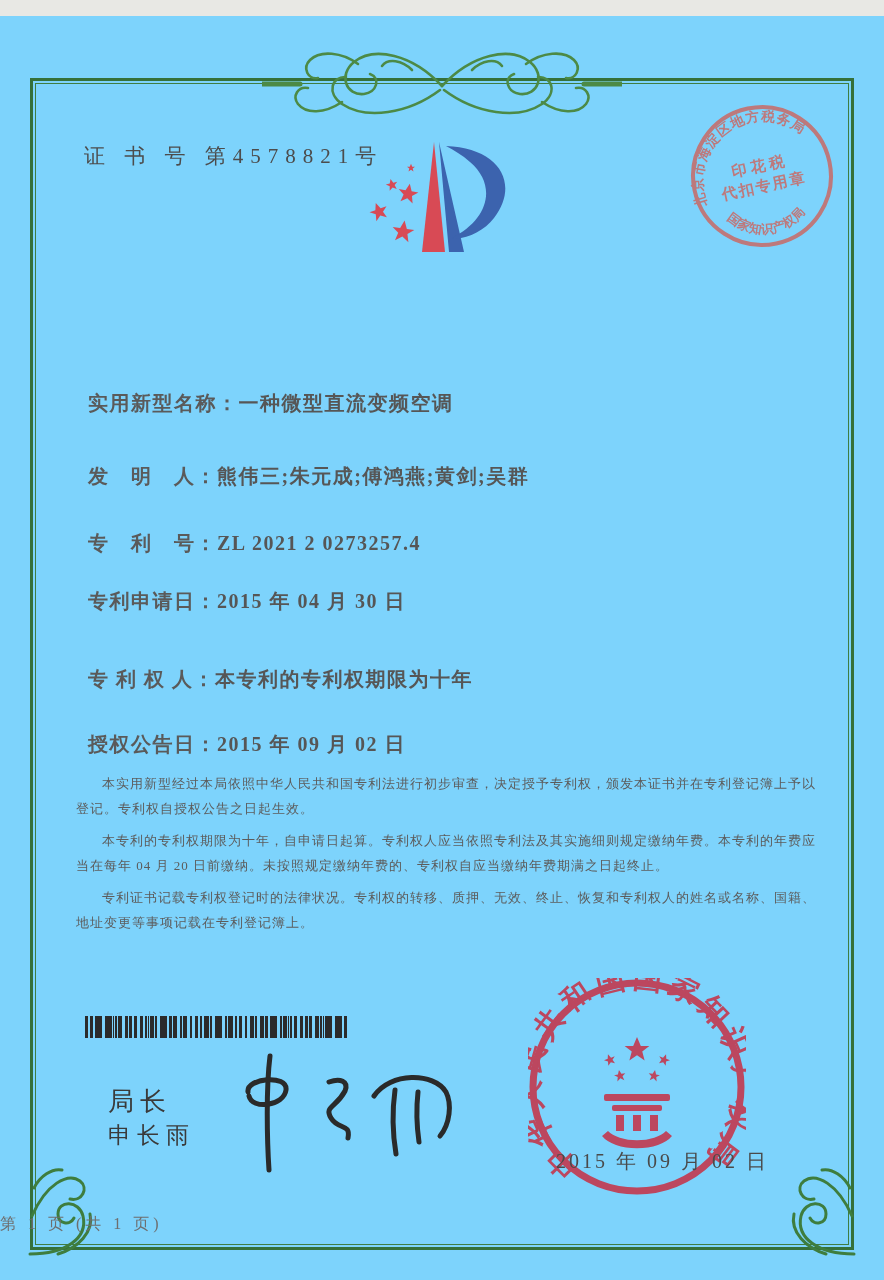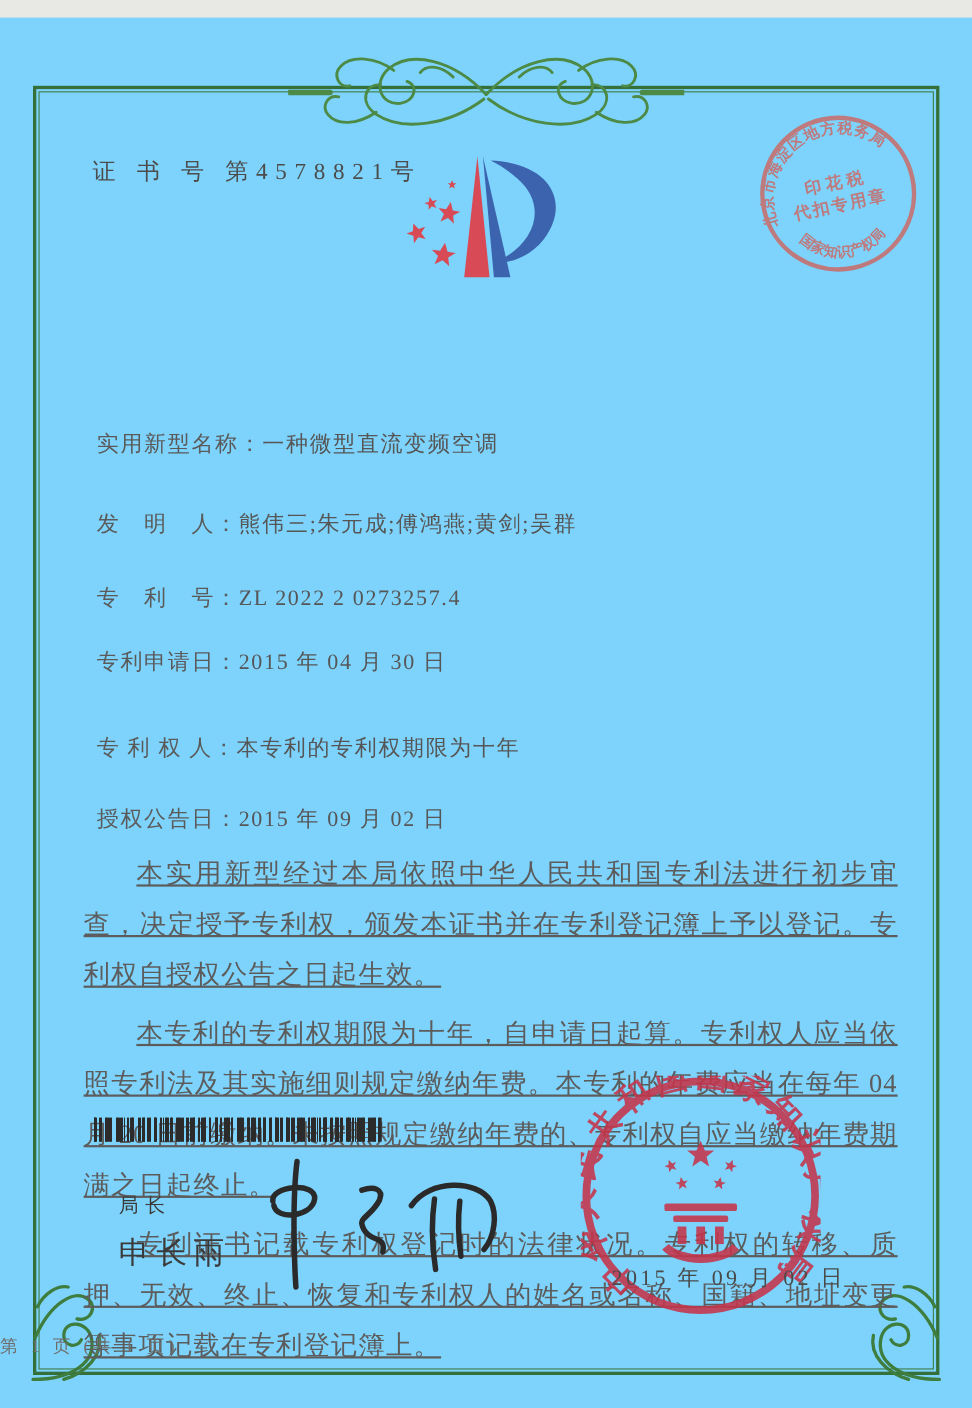--- a/index.html
+++ b/index.html
@@ -16,37 +16,37 @@
   .corner-right{right:26px;}
   .corner-left{left:26px;transform:scaleX(-1);}
   
   .cert-no{position:absolute;left:84px;top:126px;font-size:21px;color:#4c4c4c;letter-spacing:7px;}
   .logo{position:absolute;left:342px;top:116px;width:220px;height:136px;}
   .tax-seal{position:absolute;left:686px;top:84px;width:152px;height:152px;transform:rotate(-12deg);opacity:.85;}
   .title{position:absolute;left:0;top:258px;width:100%;text-align:center;font-size:47px;font-weight:bold;
          color:#2c2c2c;letter-spacing:11px;}
   
   .fields{position:absolute;left:88px;top:374px;width:720px;color:#5d5d5d;}
-  .field-row{position:absolute;left:0;white-space:nowrap;font-size:20px;letter-spacing:1.5px;}
+  .field-row{position:absolute;left:0;white-space:nowrap;font-size:20px;letter-spacing:1.5px;font-weight:bold;}
   .field-row .lab{color:#5a5a5a;}
   .field-row .val{color:#565656;}
   
   .body-text{position:absolute;left:76px;top:756px;width:740px;}
-  .body-text p{margin:0 0 7px 0;text-indent:2em;font-size:24px;line-height:1.92;
-               color:#5c5c5c;letter-spacing:1px;text-align:justify;text-decoration:underline;}
+  .body-text p{margin:0 0 7px 0;text-indent:2em;font-size:13px;line-height:1.92;
+               color:#5c5c5c;letter-spacing:1px;text-align:justify;}
   
   .barcode{position:absolute;left:85px;top:1000px;width:262px;height:22px;
     background:
       repeating-linear-gradient(90deg,#2b2b2b 0 2px,transparent 2px 5px),
       repeating-linear-gradient(90deg,#2b2b2b 0 1px,transparent 1px 7px),
       repeating-linear-gradient(90deg,#2b2b2b 0 3px,transparent 3px 11px);
   }
-  .director-title{position:absolute;left:108px;top:1068px;font-size:18px;color:#3a3a3a;letter-spacing:6px;
+  .director-title{position:absolute;left:108px;top:1068px;font-size:26px;color:#3a3a3a;letter-spacing:6px;
                   font-family:Liberation Sans, sans-serif;}
-  .director-name{position:absolute;left:108px;top:1104px;font-size:28px;color:#3a3a3a;letter-spacing:6px;
+  .director-name{position:absolute;left:108px;top:1104px;font-size:23px;color:#3a3a3a;letter-spacing:6px;
                  font-family:"Liberation Sans","DejaVu Sans",sans-serif;}
   .signature{position:absolute;left:232px;top:1032px;width:238px;height:128px;}
   .office-seal{position:absolute;left:528px;top:962px;width:218px;height:218px;opacity:.88;}
   .issue-date{position:absolute;left:556px;top:1132px;font-size:20px;color:#4a4a4a;letter-spacing:3px;z-index:5;}
   .footer{position:absolute;left:0;top:1198px;width:100%;text-align:left;font-size:16px;
           color:#6e6e6e;letter-spacing:4px;}
   svg{display:block;}
 </style>
 </head>
 <body>
@@ -125,21 +125,21 @@
       <textPath href="#taxArcBottom" startOffset="6">国家知识产权局</textPath>
     </text>
     <text x="75" y="70" text-anchor="middle" font-size="15" fill="#c96a66" font-weight="bold" letter-spacing="4">印花税</text>
     <text x="75" y="90" text-anchor="middle" font-size="15" fill="#c96a66" font-weight="bold" letter-spacing="2">代扣专用章</text>
   </svg>
 
 
   <div class="fields">
     <div class="field-row" style="top:0px"><span class="lab">实用新型名称：</span><span class="val">一种微型直流变频空调</span></div>
     <div class="field-row" style="top:73px"><span class="lab">发　明　人：</span><span class="val">熊伟三;朱元成;傅鸿燕;黄剑;吴群</span></div>
-    <div class="field-row" style="top:140px"><span class="lab">专　利　号：</span><span class="val">ZL 2022 2 0273257.4</span></div>
+    <div class="field-row" style="top:140px"><span class="lab">专　利　号：</span><span class="val">ZL 2021 2 0273257.4</span></div>
     <div class="field-row" style="top:198px"><span class="lab">专利申请日：</span><span class="val">2015 年 04 月 30 日</span></div>
     <div class="field-row" style="top:276px"><span class="lab">专 利 权 人：</span><span class="val">本专利的专利权期限为十年</span></div>
     <div class="field-row" style="top:341px"><span class="lab">授权公告日：</span><span class="val">2015 年 09 月 02 日</span></div>
   </div>
 
   <div class="body-text">
     <p>本实用新型经过本局依照中华人民共和国专利法进行初步审查，决定授予专利权，颁发本证书并在专利登记簿上予以登记。专利权自授权公告之日起生效。</p>
     <p>本专利的专利权期限为十年，自申请日起算。专利权人应当依照专利法及其实施细则规定缴纳年费。本专利的年费应当在每年 04 月 20 日前缴纳。未按照规定缴纳年费的、专利权自应当缴纳年费期满之日起终止。</p>
     <p>专利证书记载专利权登记时的法律状况。专利权的转移、质押、无效、终止、恢复和专利权人的姓名或名称、国籍、地址变更等事项记载在专利登记簿上。</p>
   </div>

